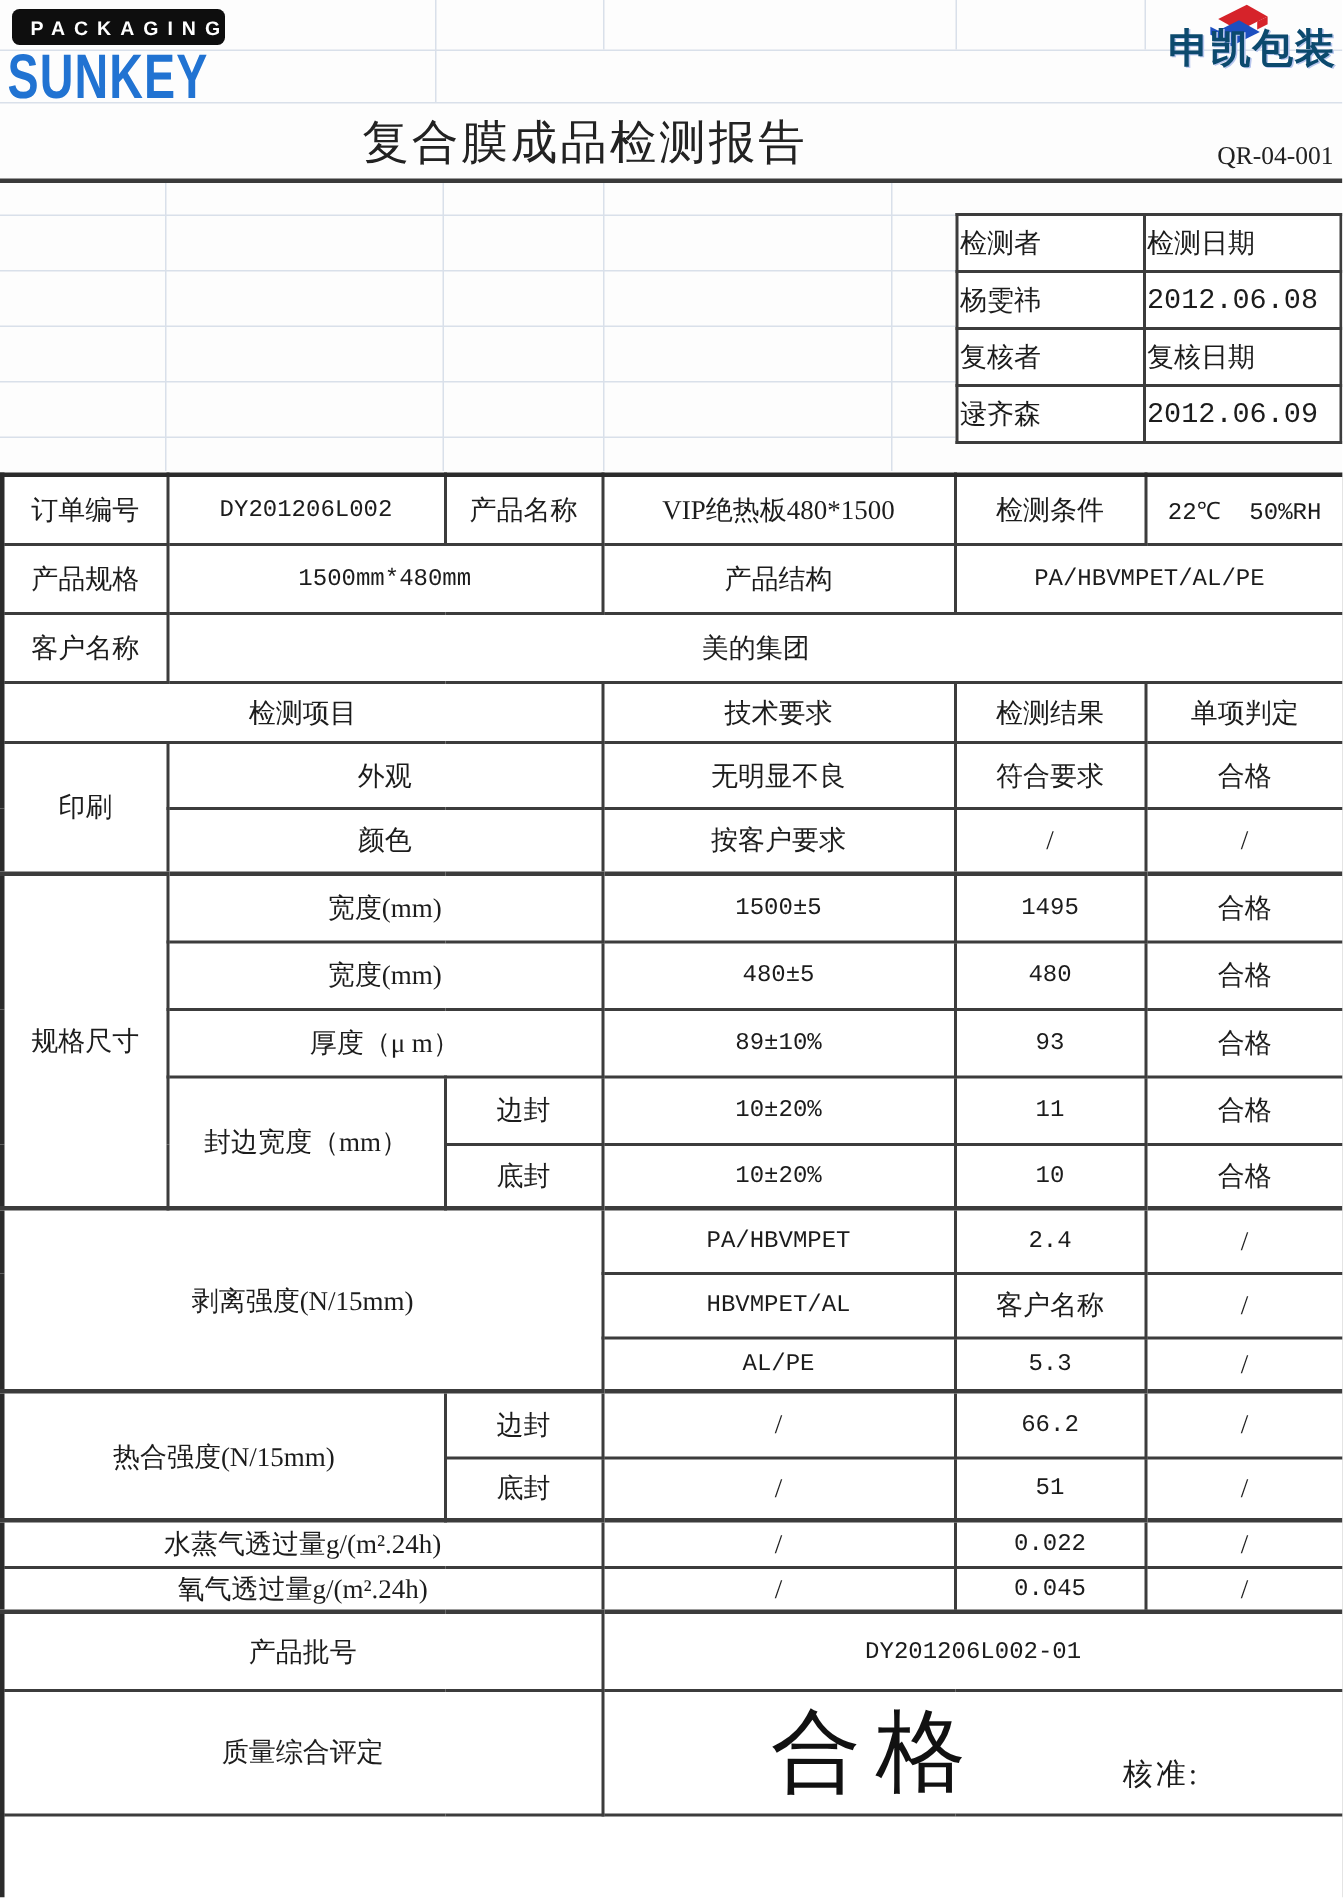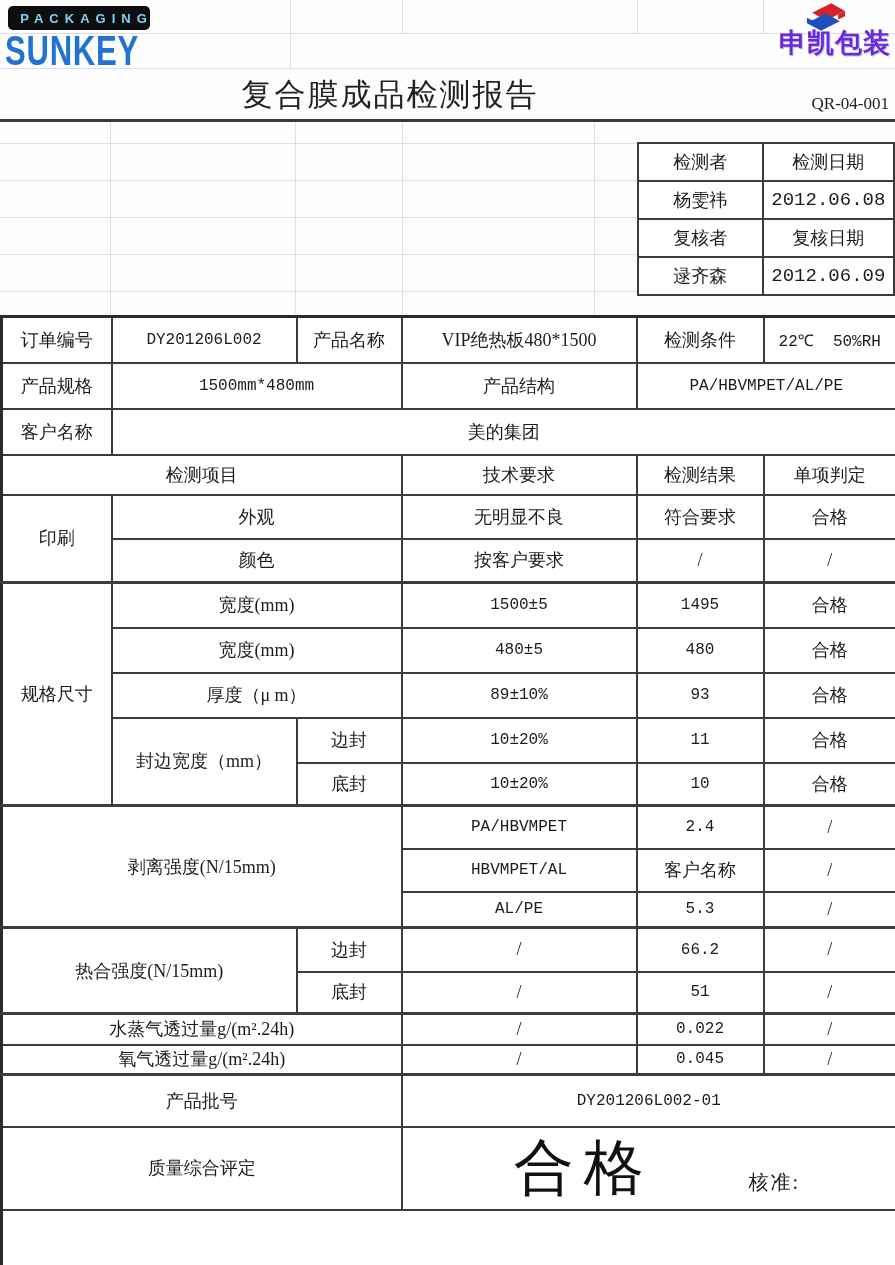--- a/index.html
+++ b/index.html
@@ -8,57 +8,57 @@
     font-family:"Liberation Serif",serif;color:#1c1c1c;overflow:hidden;
   }
   
   .gl{position:absolute;background:#d9e0ea;}
   .gl.h{height:1px;}
   .gl.v{width:1px;}
 
   
   .badge{
     position:absolute;left:8px;top:6px;width:142px;height:24px;
-    background:#0e0e0e;border-radius:5px;color:#7dd3fc;
+    background:#0e0e0e;border-radius:5px;color:#ffffff;
     display:flex;align-items:center;justify-content:center;
     font-family:"Liberation Sans",sans-serif;font-weight:bold;
     font-size:13px;letter-spacing:6px;padding-left:15px;box-sizing:border-box;
   }
   .sunkey{
     position:absolute;left:5px;top:30px;
     font-family:"Liberation Sans",sans-serif;font-weight:800;
     font-size:42px;color:#2173d2;letter-spacing:1px;line-height:1;
     transform:scaleX(0.74);transform-origin:left top;
   }
   .mark{position:absolute;left:800px;top:2px;}
   .company{
-    position:absolute;right:4px;top:27px;
+    position:absolute;right:4px;top:16px;
     font-family:"Liberation Sans",sans-serif;font-weight:bold;
-    font-size:27px;color:#6d28d9;letter-spacing:1px;line-height:1.2;
+    font-size:27px;color:#0c4a6e;letter-spacing:1px;line-height:1.2;
     text-shadow:1px 1px 0 #b8c6ee;
   }
 
   .title{
     position:absolute;left:0;top:74px;width:780px;text-align:center;
     font-size:31px;letter-spacing:2px;color:#222;
   }
   .qr{
     position:absolute;right:6px;top:94px;font-size:17px;color:#222;
     font-family:"Liberation Serif",serif;
     margin-left:37px;
   }
   .title-rule{position:absolute;left:0;top:119px;width:895px;height:3px;background:#3a3a3a;}
 
   
   .sign{
     position:absolute;left:637px;top:142px;border-collapse:collapse;background:#fff;
   }
   .sign td{
     border:2px solid #3c3c3c;width:126px;height:34px;
-    text-align:center;vertical-align:middle;font-size:18px;background:#fff;
+    vertical-align:middle;font-size:18px;background:#fff;
   }
   .sign td.c2{width:128px;}
   .sign td.num{font-family:"Liberation Mono",monospace;font-size:19px;}
 
   
   .main{
     position:absolute;left:0;top:315px;width:895px;
     border-collapse:collapse;table-layout:fixed;background:#fff;
     border:3px solid #2b2b2b;
   }

